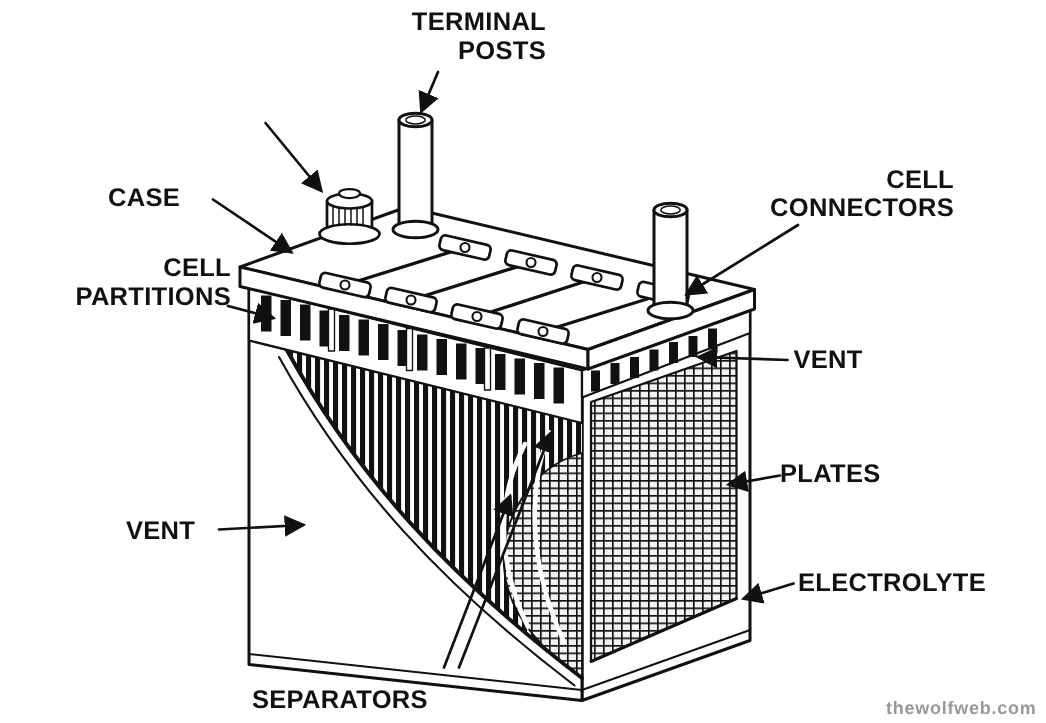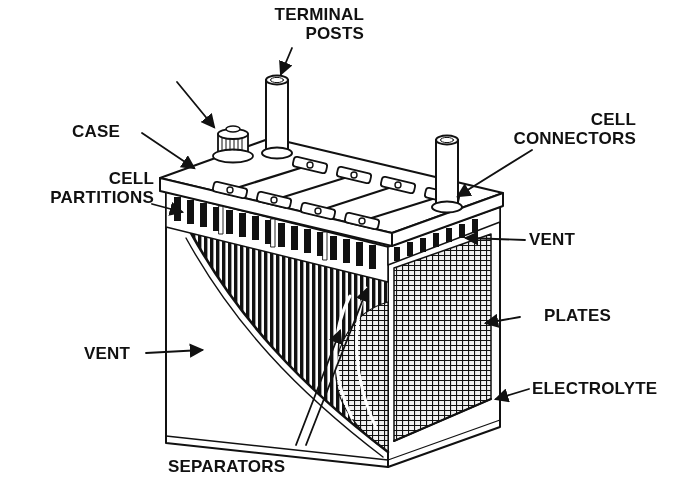--- a/index.html
+++ b/index.html
@@ -12,21 +12,21 @@
     position:absolute;font-weight:bold;font-size:17px;line-height:1.12;
     color:#111;white-space:pre-line;letter-spacing:.2px;
   }
   .center{text-align:right;}
   .lbl-terminal-posts{left:238px;top:5px;width:126px;}
   .lbl-vent-caps{left:118px;top:40px;width:92px;}
   .lbl-cover{left:72px;top:122px;}
   .lbl-cell-partitions{left:40px;top:169px;width:114px;}
   .lbl-cell-connectors{left:494px;top:110px;width:142px;}
   .lbl-cells{left:529px;top:230px;}
-  .lbl-plates{left:544px;top:306px;text-align:center;}
+  .lbl-plates{left:520px;top:306px;text-align:center;}
   .lbl-case{left:84px;top:344px;}
   .lbl-electrolyte{left:532px;top:379px;}
   .lbl-separators{left:168px;top:447px;margin-top:10px;}
   .watermark{
     position:absolute;right:6px;bottom:3px;font-size:12px;font-weight:bold;
     color:#999;letter-spacing:.5px;
   }
 </style>
 </head>
 <body>
@@ -194,13 +194,14 @@
   <div class="label center lbl-cell-partitions">CELL
 PARTITIONS</div>
   <div class="label center lbl-cell-connectors">CELL
 CONNECTORS</div>
   <div class="label lbl-cells">VENT</div>
   <div class="label lbl-plates">PLATES</div>
   <div class="label lbl-case">VENT</div>
   <div class="label lbl-electrolyte">ELECTROLYTE</div>
   <div class="label lbl-separators">SEPARATORS</div>
 
+  <div class="watermark">thewolfweb.com</div>
 </div>
 
 </body></html>

